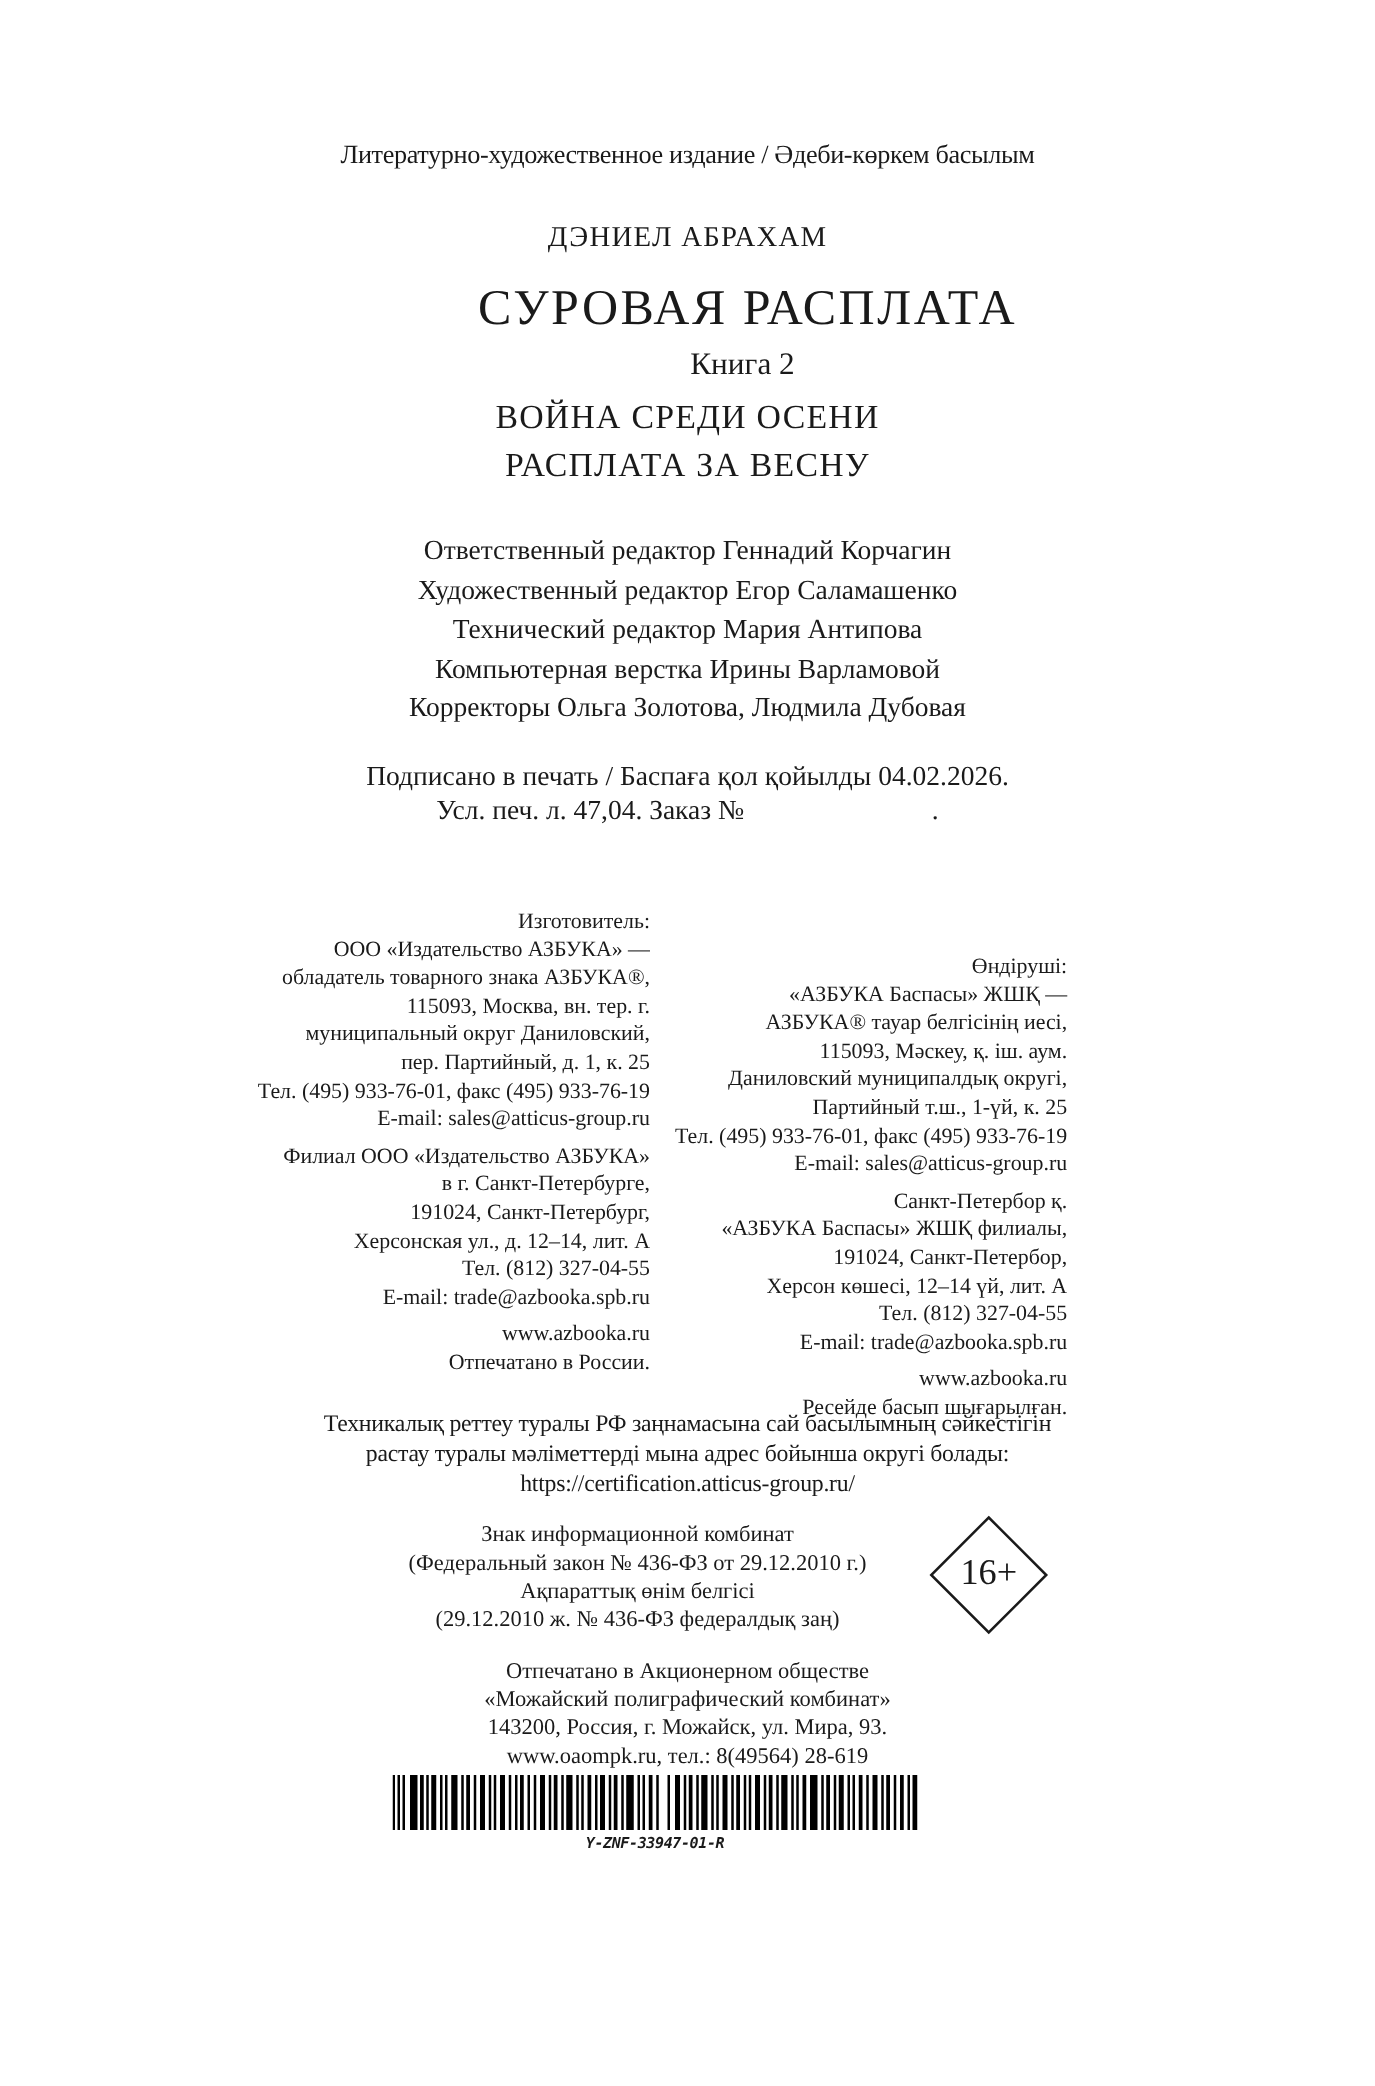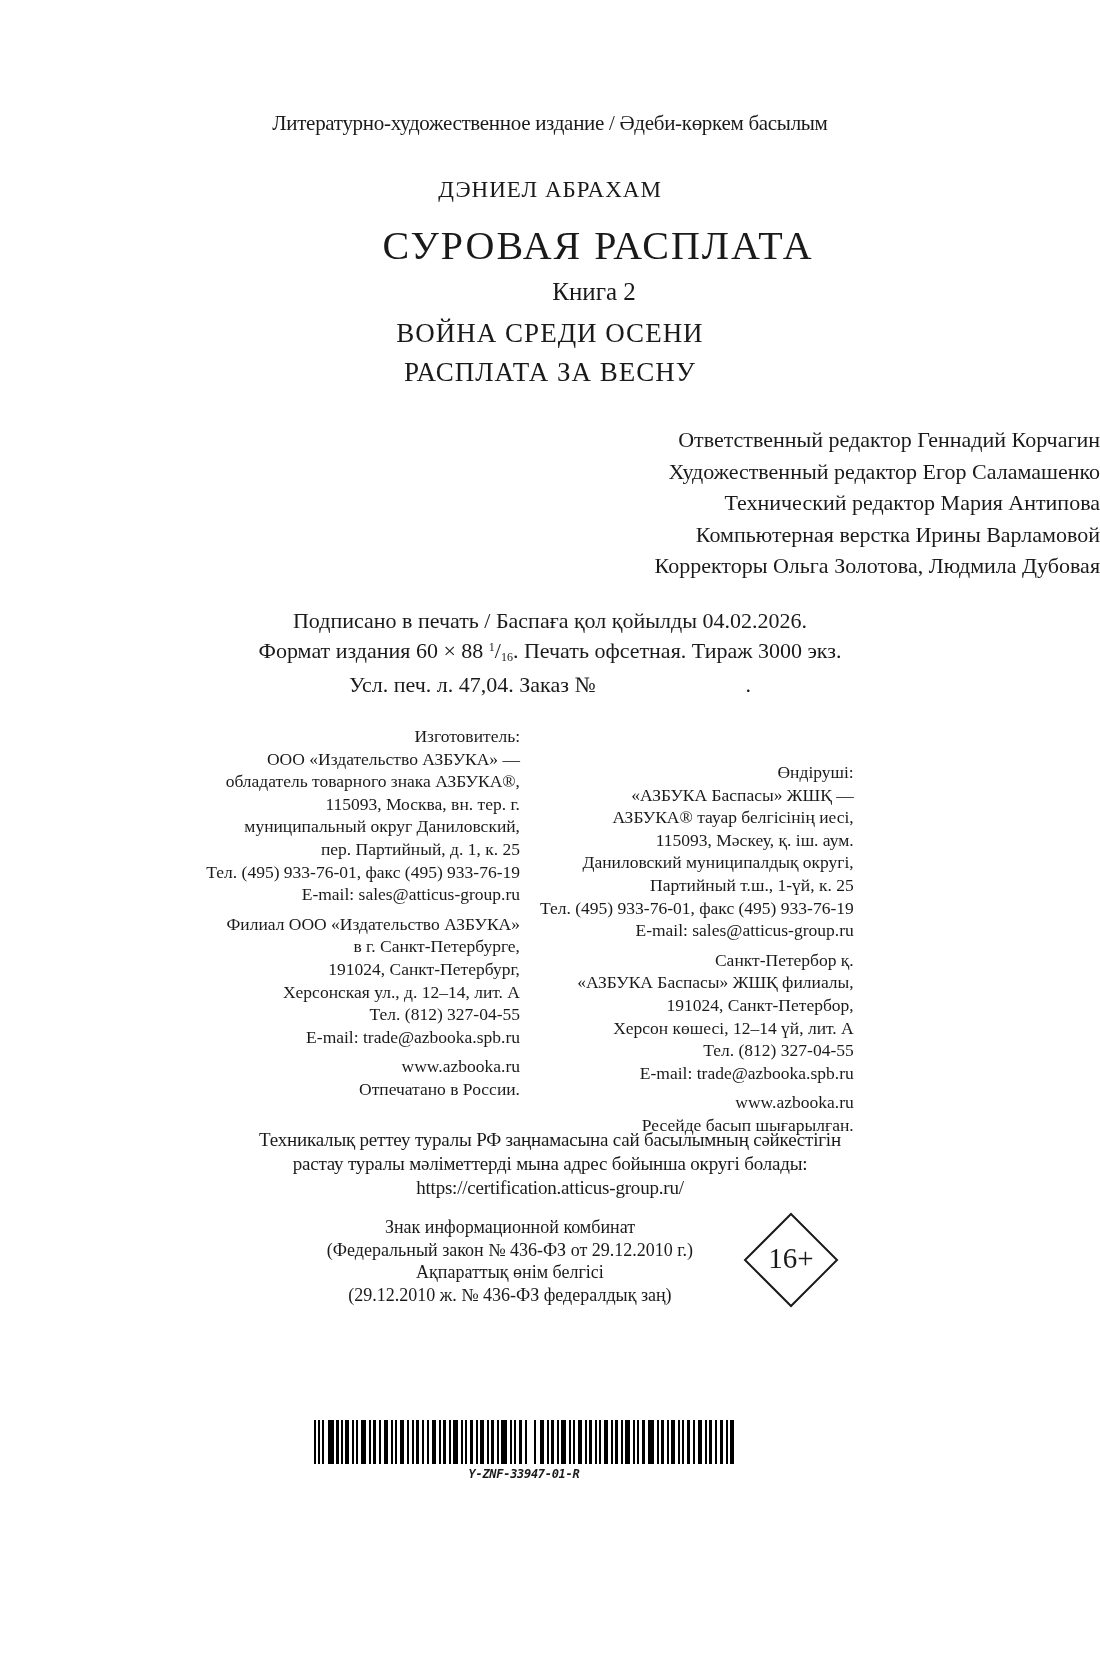--- a/index.html
+++ b/index.html
@@ -10,21 +10,21 @@
   }
   .page { position: absolute; left: 0; top: 0; width: 1100px; height: 1669px; }
   .center { position: absolute; left: 0; width: 1100px; text-align: center; white-space: nowrap; }
   .edition { top: 111px; font-size: 21px; letter-spacing: -0.3px; }
   .author { top: 177px; font-size: 23px; letter-spacing: 1px; }
   .title { top: 222px; font-size: 40px; letter-spacing: 2px; margin-left: 48px; }
   .book { top: 278px; font-size: 25px; padding-left: 44px; }
   .subtitle1 { top: 318px; font-size: 27px; letter-spacing: 1px; }
   .subtitle2 { top: 357px; font-size: 27px; letter-spacing: 1px; }
 
-  .credits { top: 424px; font-size: 22px; line-height: 31.5px; text-align: right; }
+  .credits { top: 424px; font-size: 22px; line-height: 31.5px; }
   .credits div { white-space: nowrap; }
 
   .print { top: 607px; font-size: 22px; line-height: 27px; }
   .frac sup { font-size: 12px; vertical-align: 7px; }
   .frac sub { font-size: 12px; vertical-align: -3px; }
 
   .cols { position: absolute; top: 725px; left: 0; width: 1100px; font-size: 17.5px; line-height: 22.6px; }
   .col-left { position: absolute; right: 580px; text-align: right; white-space: nowrap; }
   .col-right { position: absolute; left: 540px; text-align: left; white-space: nowrap; margin-top: 36px; }
   .block { margin-bottom: 7px; }
@@ -57,24 +57,20 @@
   <div class="center credits">
     <div>Ответственный редактор Геннадий Корчагин</div>
     <div>Художественный редактор Егор Саламашенко</div>
     <div>Технический редактор Мария Антипова</div>
     <div>Компьютерная верстка Ирины Варламовой</div>
     <div>Корректоры Ольга Золотова, Людмила Дубовая</div>
   </div>
 
   <div class="center print">
     <div>Подписано в печать / Баспаға қол қойылды 04.02.2026.</div>
-    <div>
-      <span>Формат издания 60 × 88</span>
-      <span class="frac"><sup>1</sup>/<sub>16</sub></span><span>. Печать офсетная. Тираж 3000 экз.</span>
-    </div>
     <div>
       <span>Усл. печ. л. 47,04. Заказ №</span><span style="display:inline-block;width:150px"></span><span>.</span>
     </div>
   </div>
 
   <div class="cols">
     <div class="col-left">
       <div class="block">
         <div>Изготовитель:</div>
         <div>ООО «Издательство АЗБУКА» —</div>
@@ -137,20 +133,26 @@
     <div>(29.12.2010 ж. № 436-ФЗ федералдық заң)</div>
   </div>
 
   <div class="age-badge">
     <svg width="96" height="96" viewBox="0 0 96 96">
       <polygon points="48,2 94,48 48,94 2,48" fill="none" stroke="#1a1a1a" stroke-width="2"></polygon>
     </svg>
     <div class="age-label">16+</div>
   </div>
 
+  <div class="center printer">
+    <div>Отпечатано в Акционерном обществе</div>
+    <div>«Можайский полиграфический комбинат»</div>
+    <div>143200, Россия, г. Можайск, ул. Мира, 93.</div>
+    <div>www.oaompk.ru, тел.: 8(49564) 28-619</div>
+  </div>
 
   <svg class="barcode" viewBox="0 0 420 44" preserveAspectRatio="none">
     <g fill="#000">
       <rect x="0" y="0" width="2" height="44"></rect>
         <rect x="4" y="0" width="2" height="44"></rect>
         <rect x="8" y="0" width="2" height="44"></rect>
       <rect x="14" y="0" width="6" height="44"></rect>
         <rect x="22" y="0" width="3" height="44"></rect>
         <rect x="27" y="0" width="2" height="44"></rect>
       <rect x="31" y="0" width="4" height="44"></rect>

